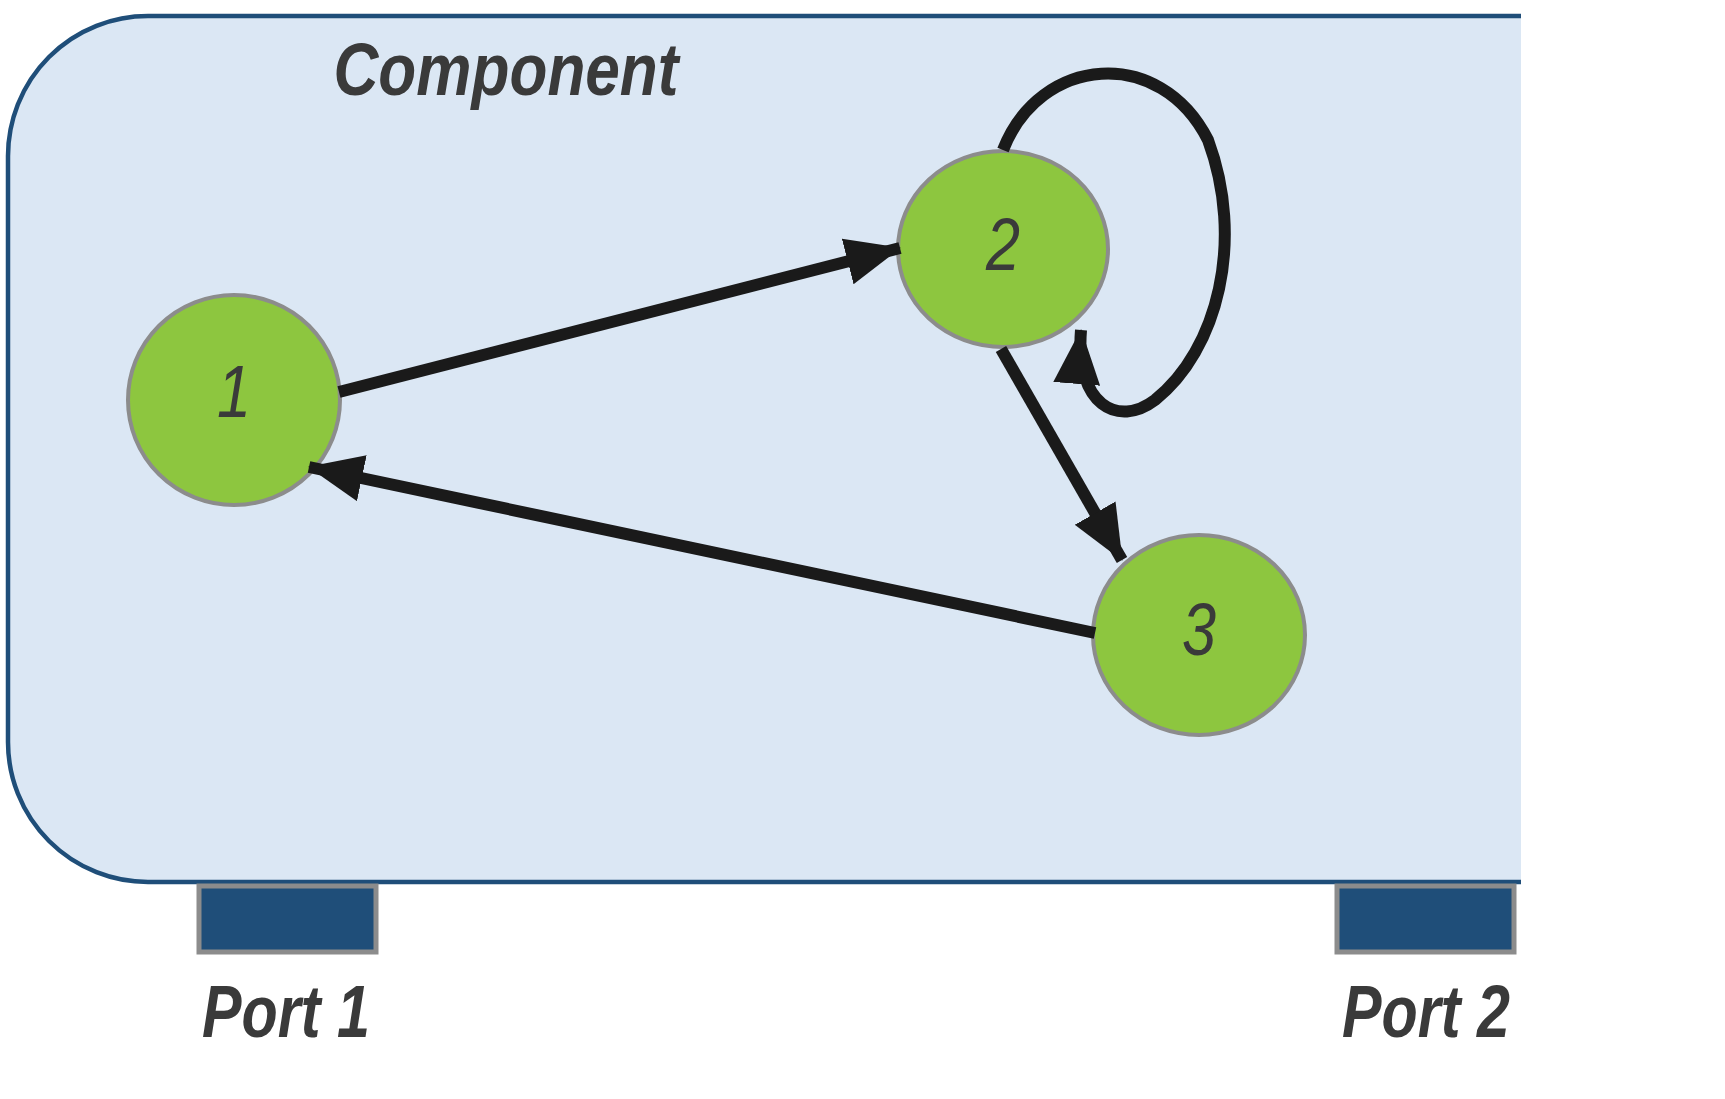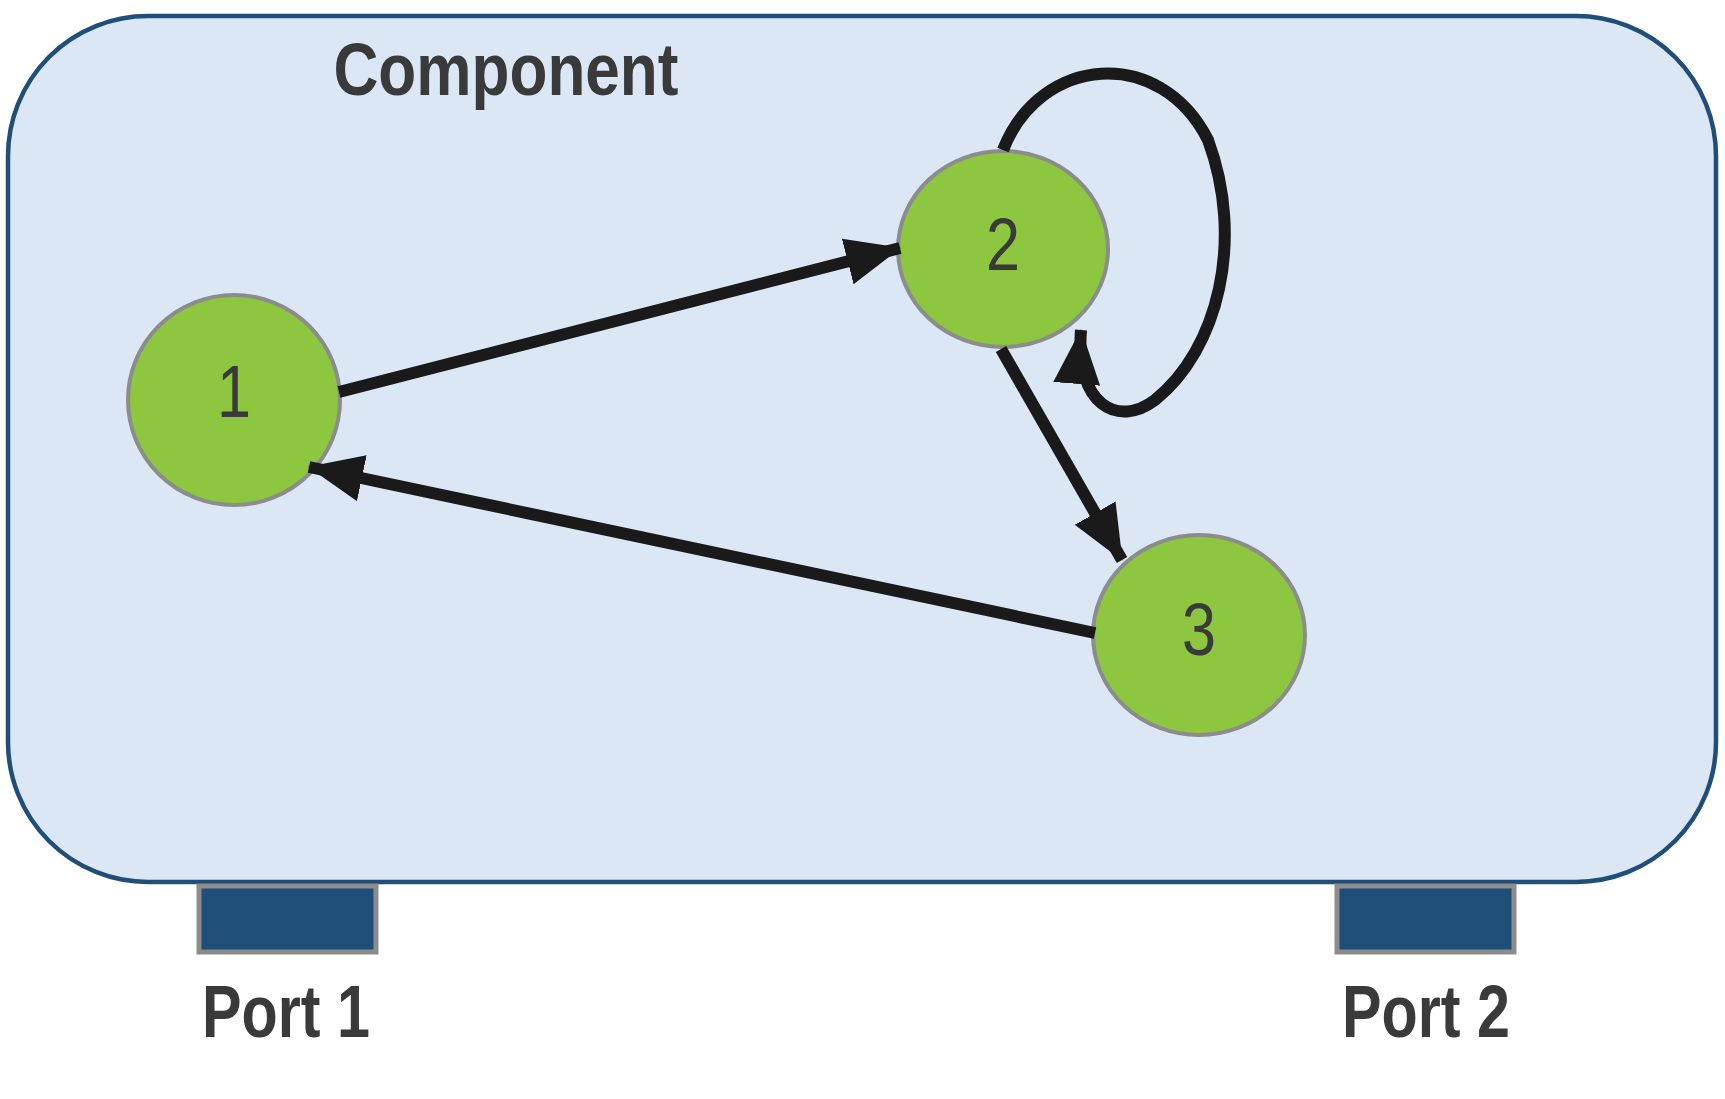--- a/index.html
+++ b/index.html
@@ -2,24 +2,25 @@
 <html style="--background: #ffffff; --component-fill: #dbe7f4; --component-stroke: #1f4e79; --node-fill: #8dc63f; --node-stroke: #8c8c8c; --edge: #1a1a1a; --port-fill: #1f4e79; --port-stroke: #8c8c8c; --text: #3a3a3a;"><head>
 <meta charset="utf-8">
 <style>
   html, body {
     margin: 0;
     padding: 0;
     background: #ffffff;
   }
   .canvas {
     position: relative;
-    width: 1725px;
+    width: 1521px;
     height: 1099px;
     background: var(--background, #ffffff);
     overflow: hidden;
+    font-style: italic;
   }
   svg { display: block; }
 
   .component-box {
     fill: var(--component-fill, #dbe7f4);
     stroke: var(--component-stroke, #1f4e79);
     stroke-width: 4.5;
   }
   .node-ellipse {
     fill: var(--node-fill, #8dc63f);

